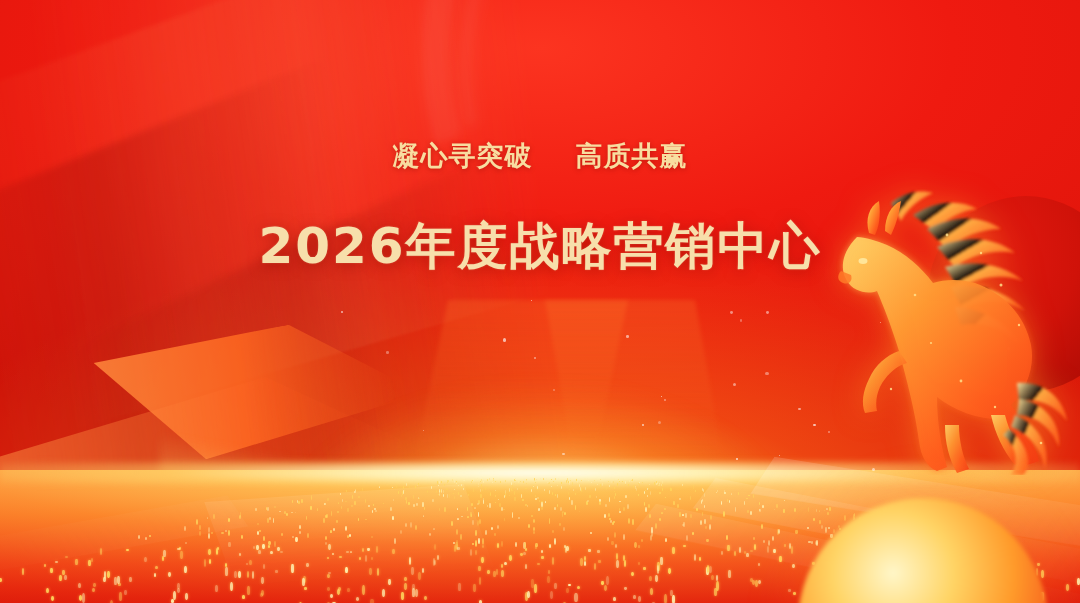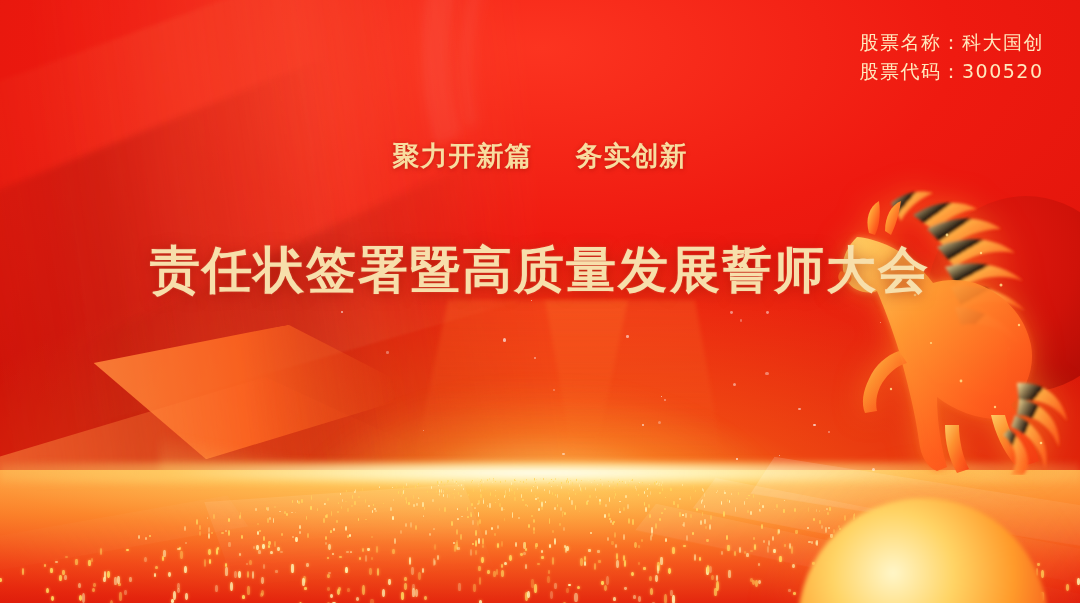--- a/index.html
+++ b/index.html
@@ -1244,32 +1244,28 @@
           <circle cx="200" cy="232" r="1.2"></circle>
         <circle cx="96" cy="214" r="1.2"></circle>
           <circle cx="246" cy="268" r="1.3"></circle>
       </g>
     </svg>
   </div>
 
   <div class="header">
 
 
-    <div class="stock">
-      <div>股票名称：科大国创</div>
-      <div>股票代码：300520</div>
+  </div>
+
+  <div class="slogans">
+    <div class="slogan">
+      <span>凝心寻突破</span>
+      <span class="sl-gap"></span>
+      <span>高质共赢</span>
     </div>
   </div>
 
-  <div class="slogans">
-    <div class="slogan">
-      <span>聚力开新篇</span>
-      <span class="sl-gap"></span>
-      <span>务实创新</span>
-    </div>
+  <div class="titles">
+    <div class="title-line t1">2026年度战略营销中心</div>
   </div>
 
-  <div class="titles">
-    <div class="title-line t2">责任状签署暨高质量发展誓师大会</div>
-  </div>
-
 
 </div>
 
 </body></html>

